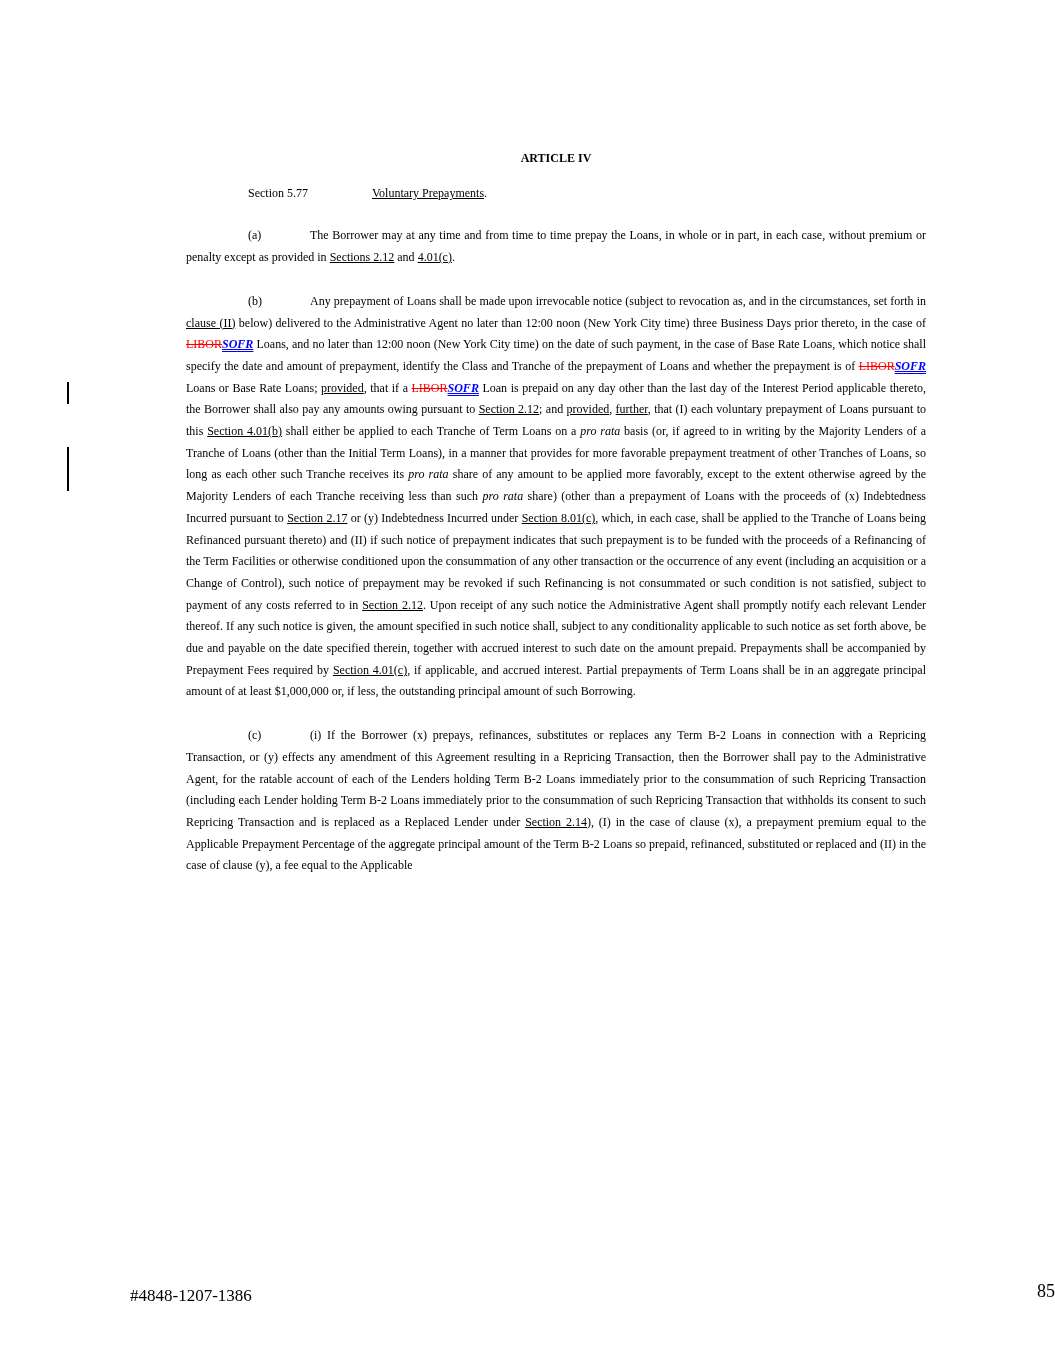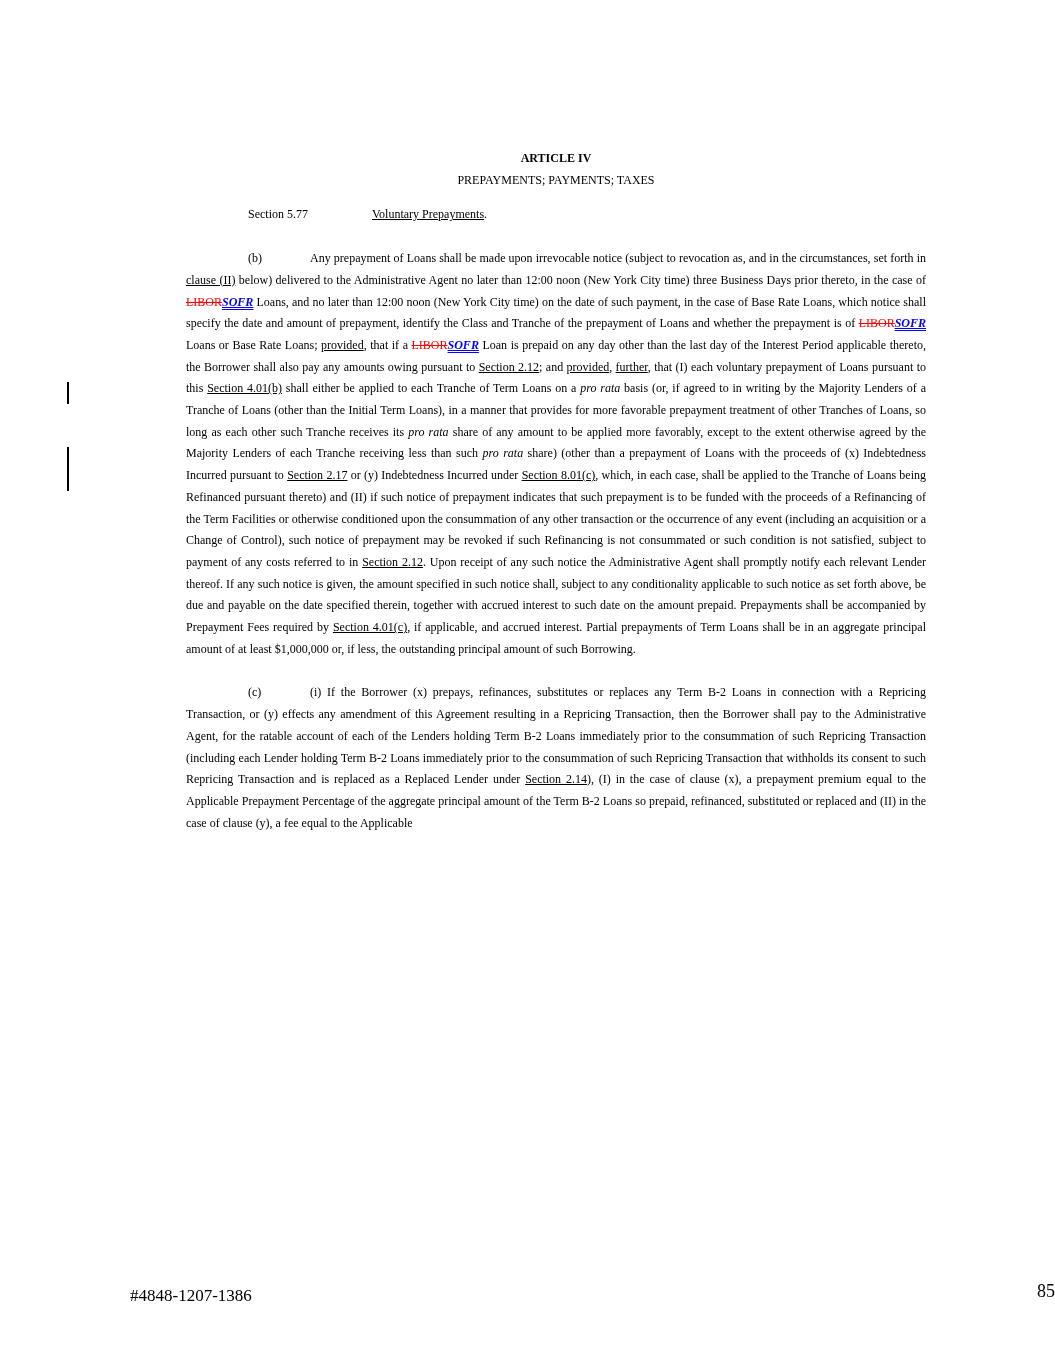--- a/index.html
+++ b/index.html
@@ -23,26 +23,26 @@
   .page-number { position: absolute; left: 0; width: 1055px; text-align: right; top: 1281px; font-size: 18px; }
 </style>
 </head>
 <body>
 
 <div class="change-bar" style="top:382px;height:22px;"></div>
 <div class="change-bar" style="top:447px;height:44px;"></div>
 
 <div class="page">
   <div class="center article-title">ARTICLE IV</div>
-  <div class="center">PREPAYMENTS; PAYMENTS; TAXES</div>
 
   <div class="section-heading">
     <span class="num">Section 5.77</span><span class="u">Voluntary Prepayments</span><span>.</span>
   </div>
 
+  <p class="para-a"><span class="lbl">(a)</span><span>The Borrower may at any time and from time to time prepay the Loans, in whole or in part, in each case, without premium or penalty except as provided in </span><u>Sections 2.12</u><span> and </span><u>4.01(c)</u><span>.</span></p>
 
   <p class="para"><span class="lbl">(b)</span><span>Any prepayment of Loans shall be made upon irrevocable notice (subject to revocation as, and in the circumstances, set forth in </span><u>clause (II)</u><span> below) delivered to the Administrative Agent no later than 12:00 noon (New York City time) three Business Days prior thereto, in the case of </span><span class="del" style="color: rgb(255, 0, 0);">LIBOR</span><span class="ins" style="color: rgb(0, 0, 255);">SOFR</span><span> Loans, and no later than 12:00 noon (New York City time) on the date of such payment, in the case of Base Rate Loans, which notice shall specify the date and amount of prepayment, identify the Class and Tranche of the prepayment of Loans and whether the prepayment is of </span><span class="del" style="color: rgb(255, 0, 0);">LIBOR</span><span class="ins" style="color: rgb(0, 0, 255);">SOFR</span><span> Loans or Base Rate Loans; </span><u>provided</u><span>, that if a </span><span class="del" style="color: rgb(255, 0, 0);">LIBOR</span><span class="ins" style="color: rgb(0, 0, 255);">SOFR</span><span> Loan is prepaid on any day other than the last day of the Interest Period applicable thereto, the Borrower shall also pay any amounts owing pursuant to </span><u>Section 2.12</u><span>; and </span><u>provided</u><span>, </span><u>further</u><span>, that (I) each voluntary prepayment of Loans pursuant to this </span><u>Section 4.01(b)</u><span> shall either be applied to each Tranche of Term Loans on a </span><i>pro rata</i><span> basis (or, if agreed to in writing by the Majority Lenders of a Tranche of Loans (other than the Initial Term Loans), in a manner that provides for more favorable prepayment treatment of other Tranches of Loans, so long as each other such Tranche receives its </span><i>pro rata</i><span> share of any amount to be applied more favorably, except to the extent otherwise agreed by the Majority Lenders of each Tranche receiving less than such </span><i>pro rata</i><span> share) (other than a prepayment of Loans with the proceeds of (x) Indebtedness Incurred pursuant to </span><u>Section 2.17</u><span> or (y) Indebtedness Incurred under </span><u>Section 8.01(c)</u><span>, which, in each case, shall be applied to the Tranche of Loans being Refinanced pursuant thereto) and (II) if such notice of prepayment indicates that such prepayment is to be funded with the proceeds of a Refinancing of the Term Facilities or otherwise conditioned upon the consummation of any other transaction or the occurrence of any event (including an acquisition or a Change of Control), such notice of prepayment may be revoked if such Refinancing is not consummated or such condition is not satisfied, subject to payment of any costs referred to in </span><u>Section 2.12</u><span>.  Upon receipt of any such notice the Administrative Agent shall promptly notify each relevant Lender thereof.  If any such notice is given, the amount specified in such notice shall, subject to any conditionality applicable to such notice as set forth above, be due and payable on the date specified therein, together with accrued interest to such date on the amount prepaid.  Prepayments shall be accompanied by Prepayment Fees required by </span><u>Section 4.01(c)</u><span>, if applicable, and accrued interest.  Partial prepayments of Term Loans shall be in an aggregate principal amount of at least $1,000,000 or, if less, the outstanding principal amount of such Borrowing.</span></p>
 
   <p class="para"><span class="lbl">(c)</span><span>(i) If the Borrower (x) prepays, refinances, substitutes or replaces any Term B-2 Loans in connection with a Repricing Transaction, or (y) effects any amendment of this Agreement resulting in a Repricing Transaction, then the Borrower shall pay to the Administrative Agent, for the ratable account of each of the Lenders holding Term B-2 Loans immediately prior to the consummation of such Repricing Transaction (including each Lender holding Term B-2 Loans immediately prior to the consummation of such Repricing Transaction that withholds its consent to such Repricing Transaction and is replaced as a Replaced Lender under </span><u>Section 2.14</u><span>), (I) in the case of clause (x), a prepayment premium equal to the Applicable Prepayment Percentage of the aggregate principal amount of the Term B-2 Loans so prepaid, refinanced, substituted or replaced and (II) in the case of clause (y), a fee equal to the Applicable</span></p>
 </div>
 
 <div class="footer-id">#4848-1207-1386</div>
 <div class="page-number">85</div>
 
 </body></html>

